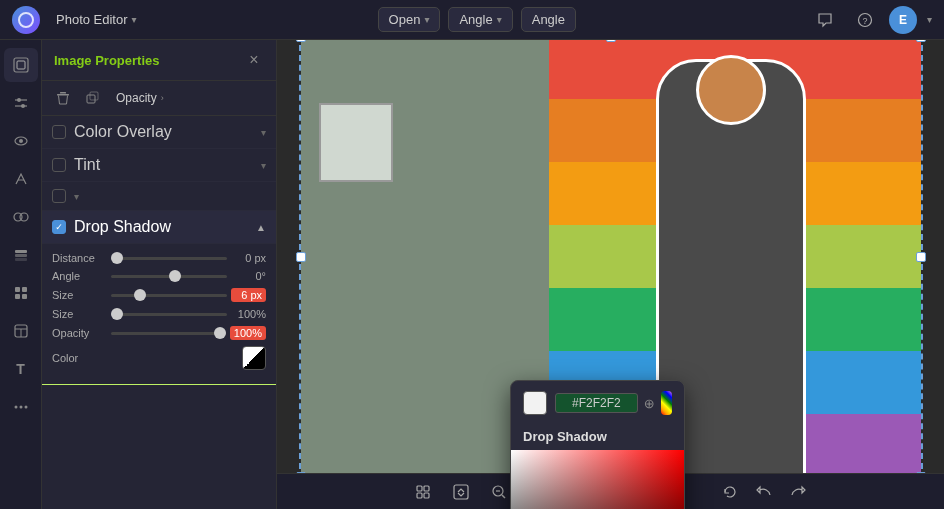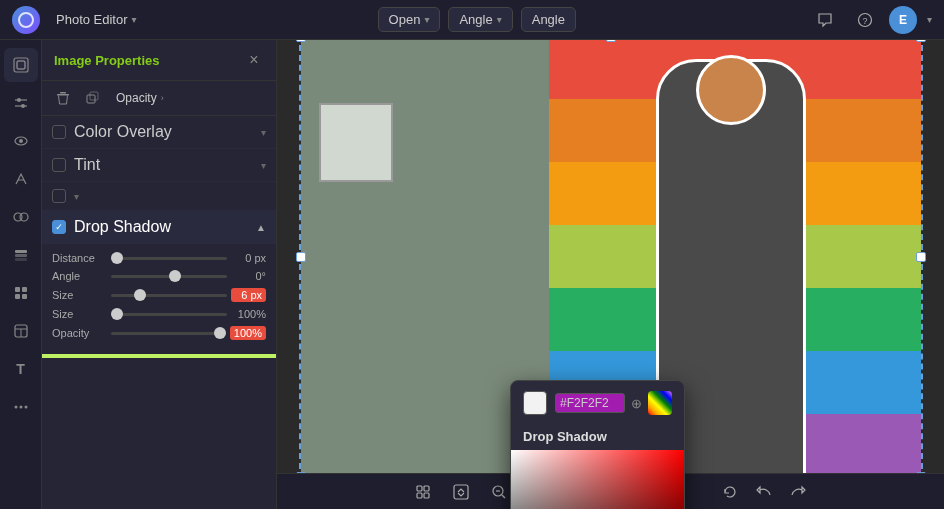--- a/index.html
+++ b/index.html
@@ -59,21 +59,21 @@
     .effect-checkbox {
       width: 14px; height: 14px; border: 1px solid #555; border-radius: 3px;
       margin-right: 8px; flex-shrink: 0; display: flex; align-items: center; justify-content: center;
     }
     .effect-checkbox.checked { background: #4a90d9; border-color: #4a90d9; }
     .effect-checkbox.checked::after { content: '✓'; color: white; font-size: 9px; }
     .effect-label { color: #ccc; font-size: 16px; flex: 1; }
     .effect-chevron { color: #666; font-size: 10px; }
 
     
-    .drop-shadow-section { padding: 8px 10px; border-bottom: 4px solid #bef264; }
+    .drop-shadow-section { padding: 8px 10px; border-bottom: 1px solid #bef264; }
     .ds-row { display: flex; align-items: center; margin-bottom: 6px; }
     .ds-label { color: #aaa; font-size: 11px; width: 55px; flex-shrink: 0; }
     .ds-value { color: #aaa; font-size: 11px; margin-left: auto; min-width: 35px; text-align: right; }
     .ds-value.highlighted { background: #e74c3c; color: white; padding: 1px 4px; border-radius: 3px; font-size: 11px; }
     .slider-track {
       flex: 1; height: 3px; background: #444; border-radius: 2px; position: relative; margin: 0 4px;
     }
     .slider-thumb {
       width: 12px; height: 12px; background: #ccc; border-radius: 50%;
       position: absolute; top: 50%; transform: translateY(-50%); cursor: pointer;
@@ -333,20 +333,26 @@
 
 
         <div class="ds-row">
           <span class="ds-label">Opacity</span>
           <div class="slider-track">
             <div class="slider-thumb" style="right:0px;left:auto;"></div>
           </div>
           <span class="ds-value highlighted">100%</span>
         </div>
 
+        <div class="ds-row">
+          <span class="ds-label">Color</span>
+          <div style="margin-left:auto;">
+            <div class="color-swatch" style="background: linear-gradient(135deg, white 50%, black 50%); width:24px; height:24px;"></div>
+          </div>
+        </div>
       </div>
     </div>
   </div>
 
   <div class="canvas-area" style="position:relative;">
     <div class="canvas-container">
 
       <div class="canvas-image-wrapper">
 
         <div class="photo-sim">
@@ -378,21 +384,21 @@
         <div class="sel-handle handle-mr"></div>
         <div class="sel-handle handle-bl"></div>
         <div class="sel-handle handle-bc"></div>
         <div class="sel-handle handle-br"></div>
       </div>
     </div>
 
     <div class="color-picker-popup">
       <div class="cp-header">
         <div class="cp-color-box"></div>
-        <span class="cp-hex" style="background:#a21caf;color:#ccc;font-size:12px;padding:2px 4px;border-radius:3px;border:1px solid #555;">#F2F2F2</span>
+        <span class="cp-hex" style="background:#14532d;color:#ccc;font-size:12px;padding:2px 16px;border-radius:3px;border:1px solid #555;">#F2F2F2</span>
         <span class="cp-eyedropper" style="margin-left:6px;">⊕</span>
         <div class="cp-rainbow-btn"></div>
       </div>
       <div style="padding: 0 0 0 0;">
         <div style="padding:4px 12px 6px;color:#ddd;font-size:13px;font-weight:600;">Drop Shadow</div>
       </div>
       <div class="cp-gradient-area">
         <div class="cp-gradient-handle"></div>
       </div>
 

